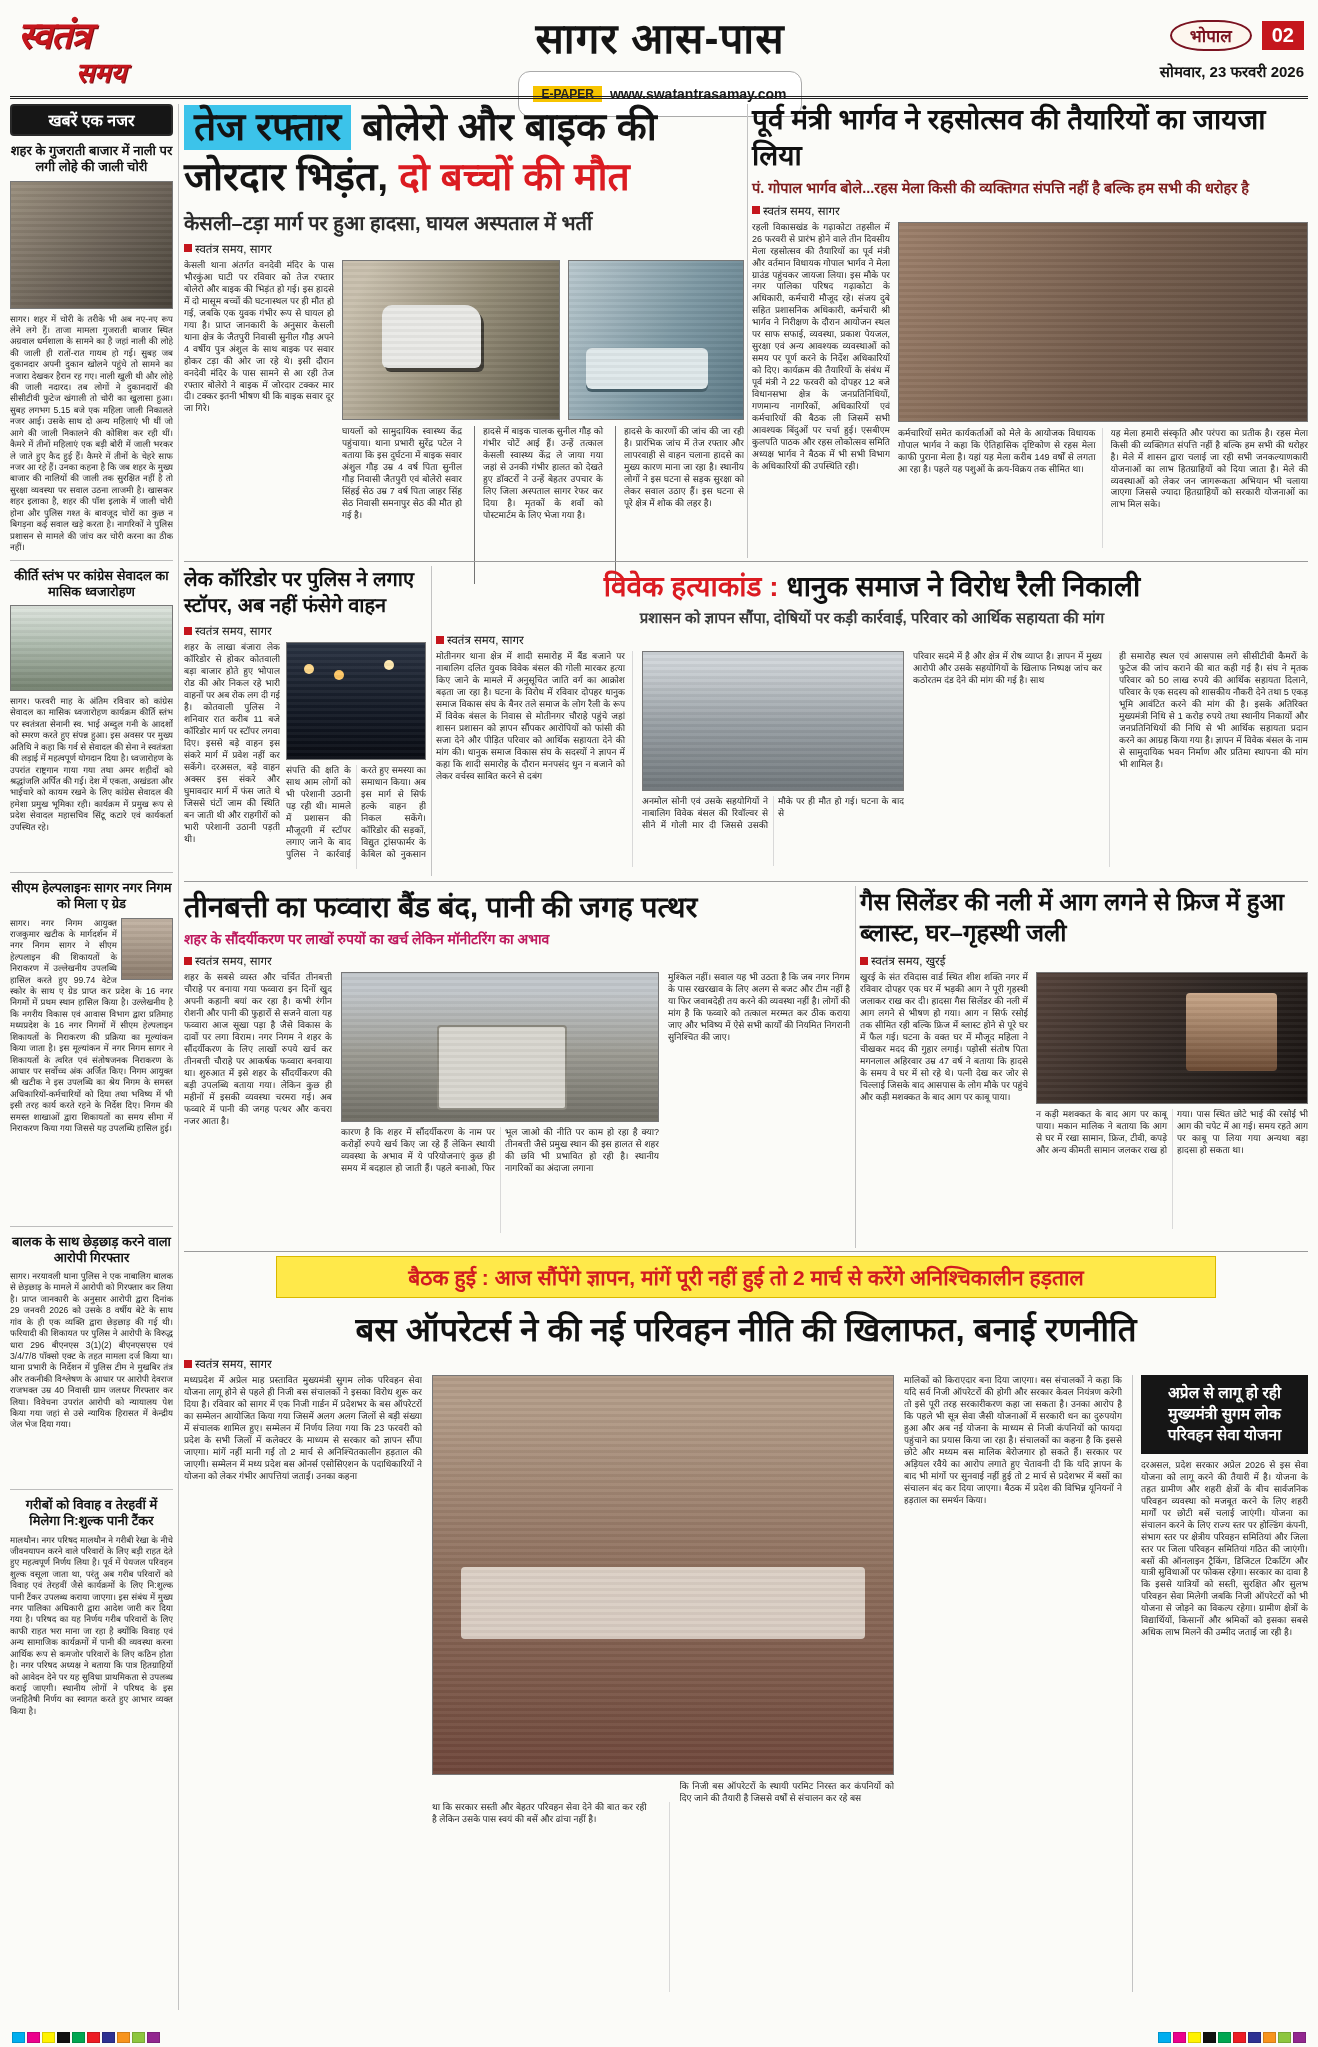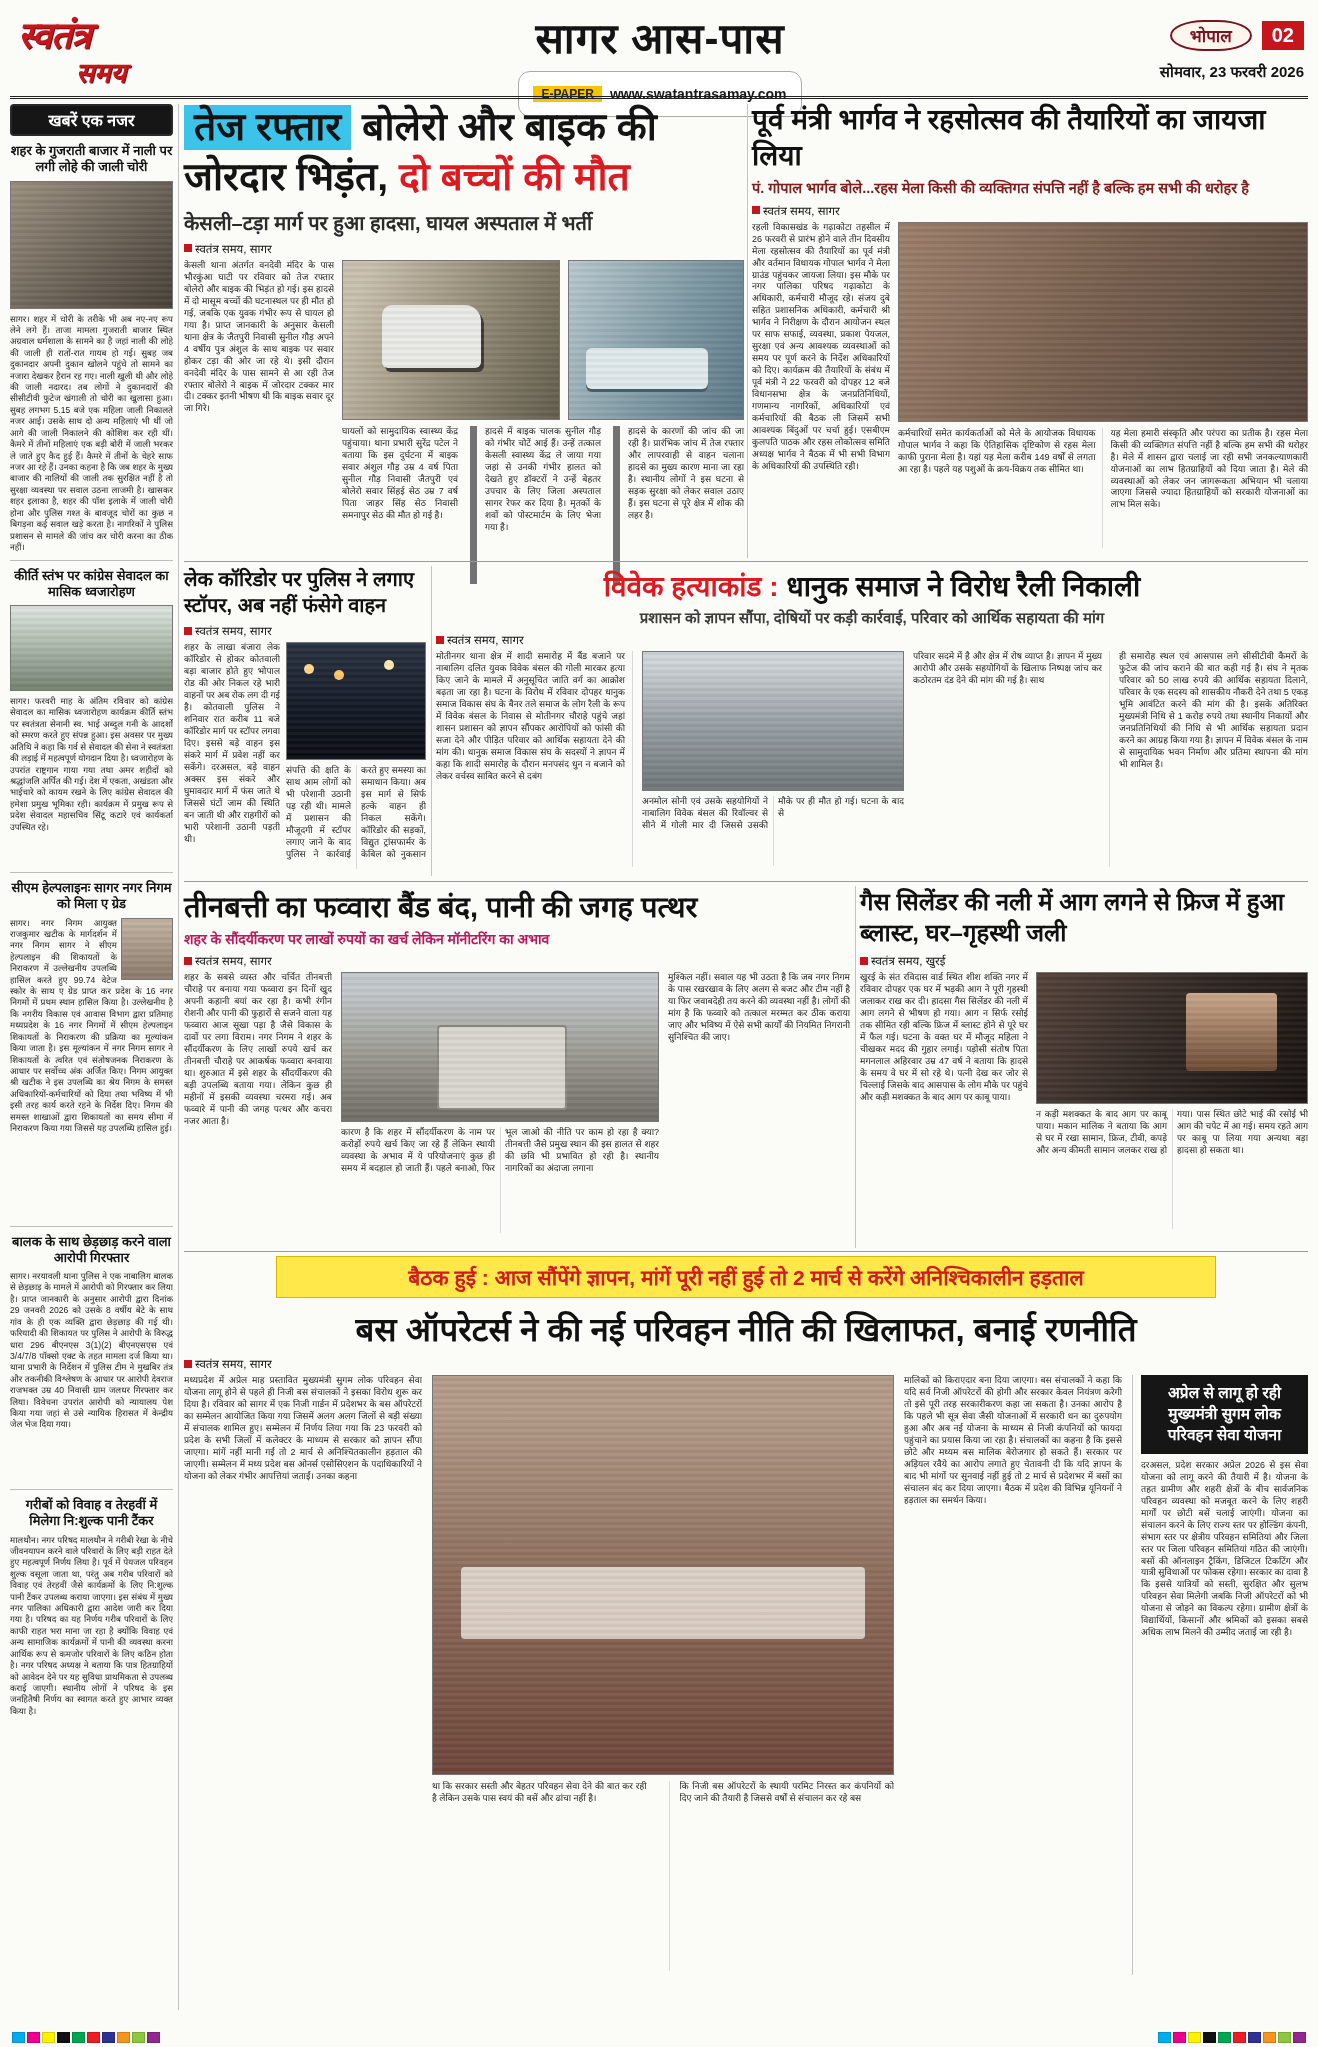--- a/index.html
+++ b/index.html
@@ -76,21 +76,21 @@
 
   
   .accident { position:absolute; left:184px; top:102px; width:560px; height:456px; }
   .acc-h { font-size:39px; font-weight:bold; line-height:1.28; color:#141414; }
   .hl-cyan { background:#3cc3ea; padding:0 10px 2px; }
   .red-t { color:#db1b21; }
   .acc-sub { font-size:20px; font-weight:bold; color:#2b2b2b; margin-top:7px; }
   .acc-row1 { display:flex; gap:8px; margin-top:2px; }
   .acc-c1 { width:150px; }
   .acc-row2 { display:flex; gap:8px; margin-top:6px; }
-  .acc-row2 .body-text { flex:1; border-right:7px solid #737373; padding-right:12px; }
+  .acc-row2 .body-text { flex:1; border-right:1px solid #737373; padding-right:12px; }
   .acc-row2 .body-text:last-child { border-right:none; padding-right:0; }
 
   
   .rahas { position:absolute; left:752px; top:102px; width:556px; height:456px; }
   .rah-h { font-size:28px; font-weight:bold; line-height:1.3; }
   .rah-sub { font-size:14.5px; font-weight:bold; color:#7f1d1d; margin-top:4px; line-height:1.3; }
   .rah-row { display:flex; gap:8px; margin-top:2px; }
   .rah-c1 { width:138px; }
   .rah-right { flex:1; display:flex; flex-direction:column; gap:6px; }
   .rah-low { display:flex; gap:8px; }
@@ -132,21 +132,21 @@
   
   .bus { position:absolute; left:184px; top:1256px; width:1124px; height:752px; }
   .bus-banner { width:940px; margin:0 auto; background:#ffe94a; border:1px solid #d9b800;
                 color:#d11a21; font-size:21px; font-weight:bold; text-align:center; padding:6px 4px; }
   .bus-h { font-size:33px; font-weight:bold; text-align:center; margin-top:8px; }
   .bus-row { display:flex; gap:10px; margin-top:2px; }
   .bus-c1 { width:238px; }
   .bus-mid { flex:0 0 462px; display:flex; flex-direction:column; gap:6px; }
   .bus-low { display:flex; gap:10px; }
   .bus-low .body-text { flex:1; }
-  .bus-low .body-text:first-child { border-right:1px solid #d9d9d9; padding-right:22px; }
+  .bus-low .body-text:first-child { border-right:1px solid #d9d9d9; padding-right:22px;margin-top:21px; }
   .bus-c3 { width:218px; }
   .sidebox { flex:1; border-left:1px solid #c3c3c3; padding-left:8px; }
   .sidebox-title { background:#161616; color:#fff; font-size:15.5px; font-weight:bold; text-align:center;
                    line-height:1.35; padding:8px 6px; }
   .sidebox-body { margin-top:6px; }
 
   
   .colorbar { position:absolute; bottom:4px; display:flex; gap:2px; }
   .colorbar.left { left:12px; } .colorbar.right { right:12px; }
   .cb-sq { width:13px; height:11px; display:inline-block; border:1px solid rgba(0,0,0,.15); }

